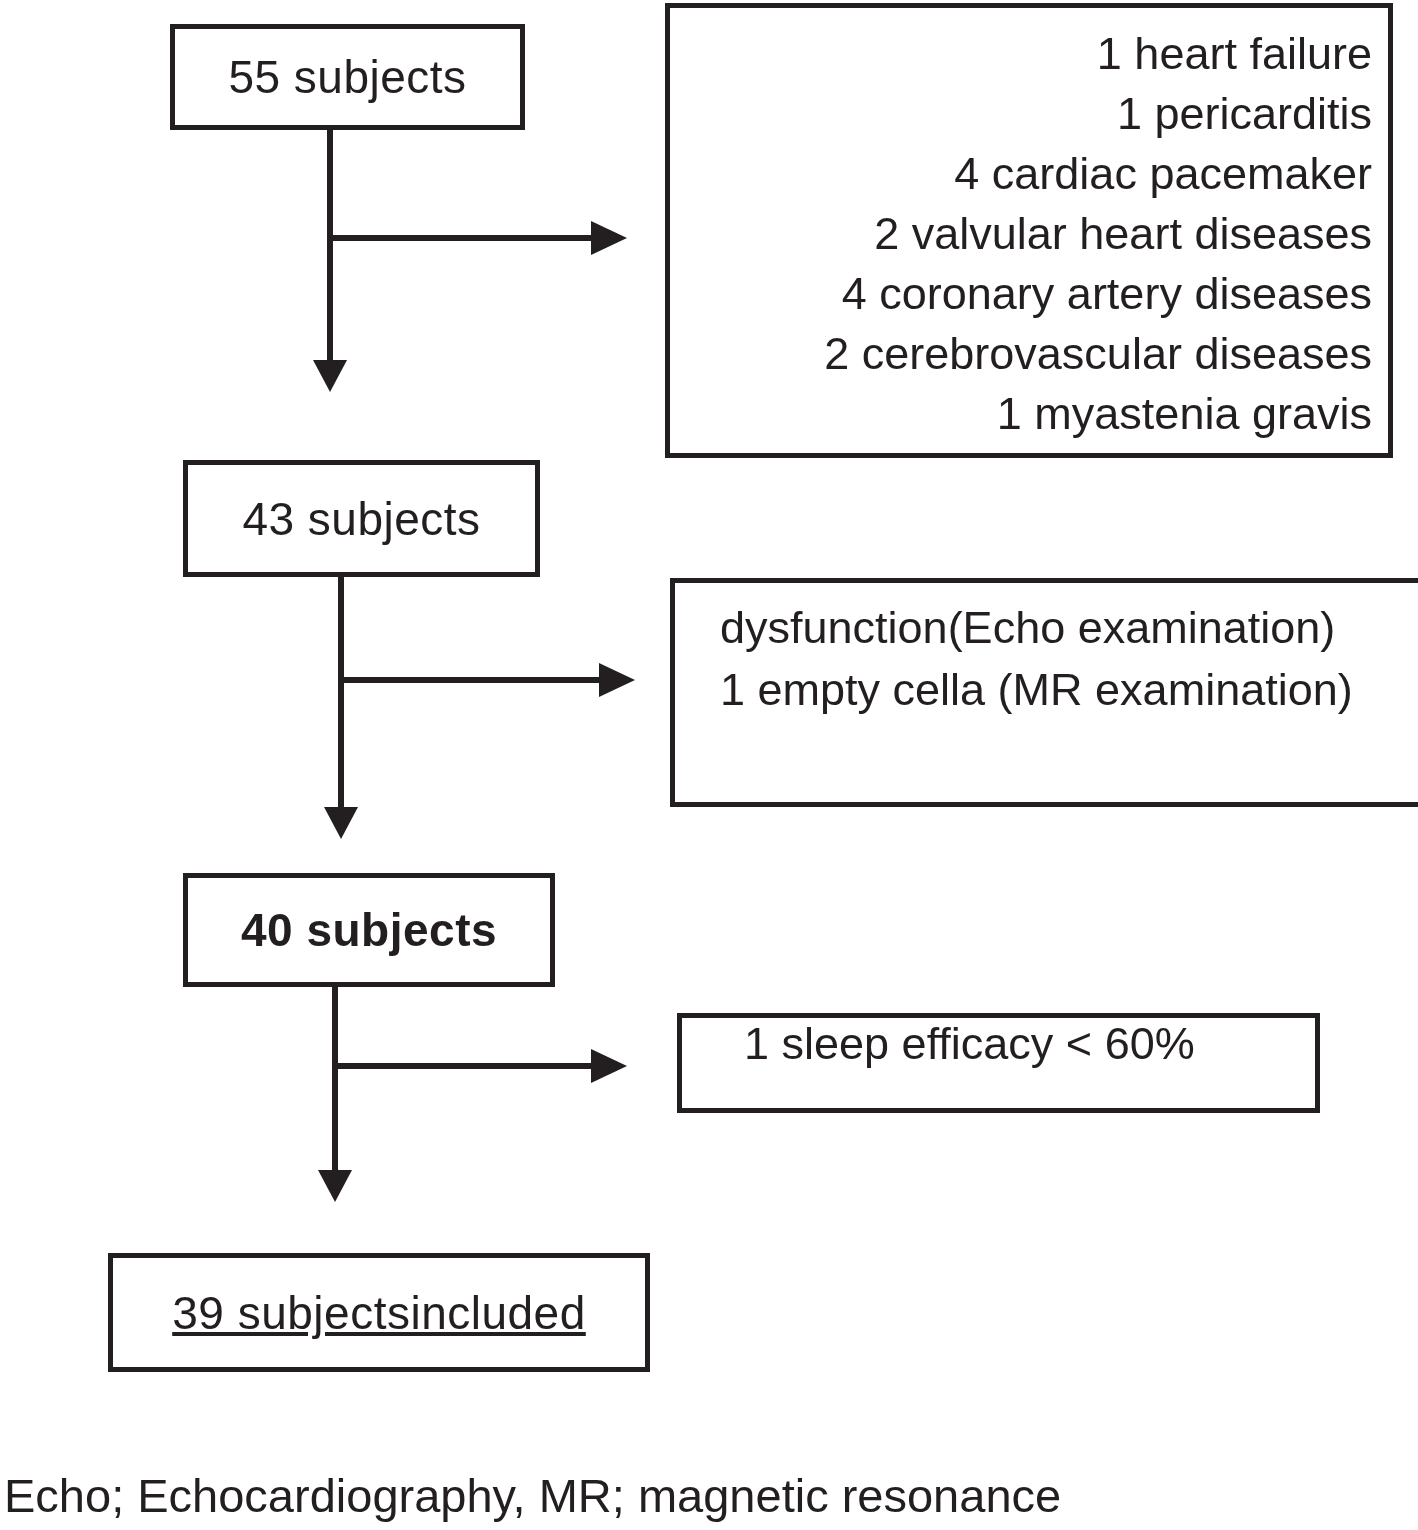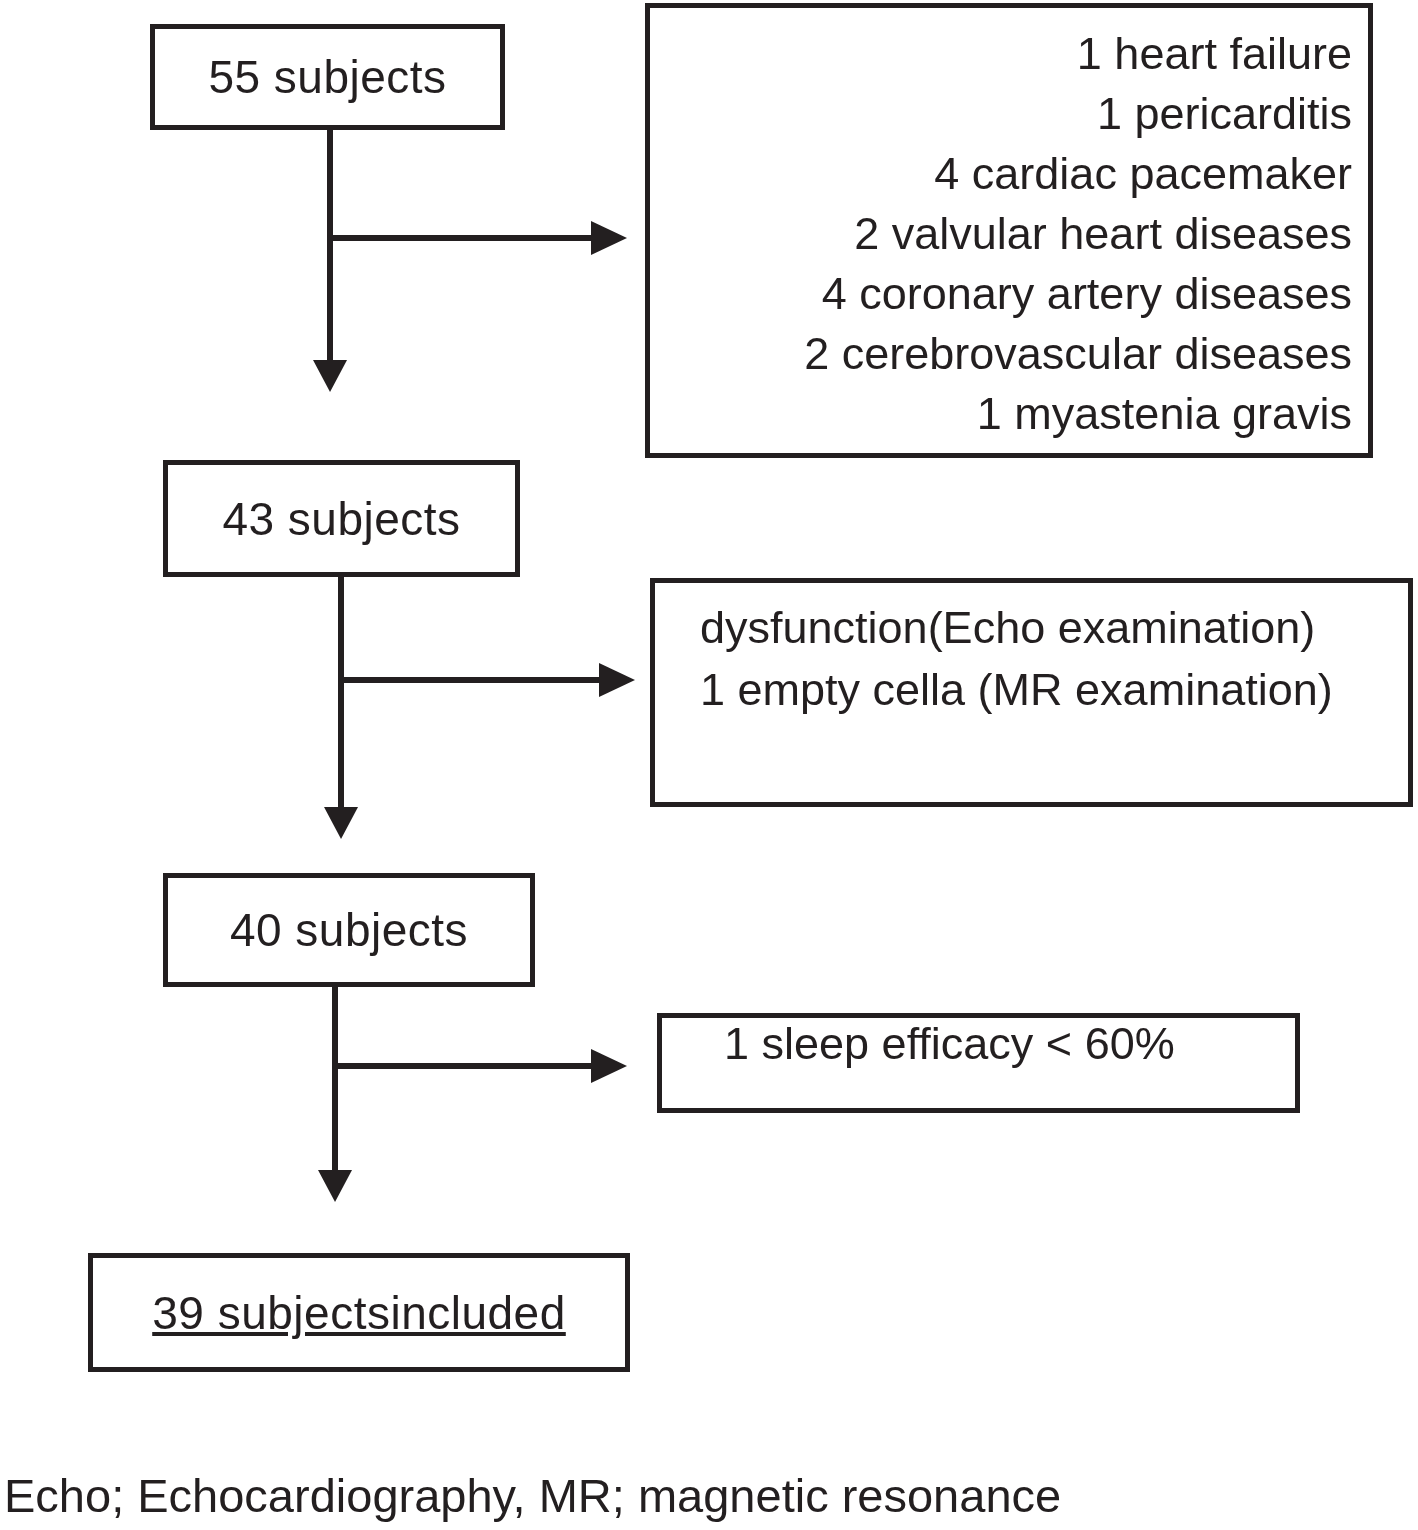--- a/index.html
+++ b/index.html
@@ -1,27 +1,27 @@
 <!DOCTYPE html>
 <html style="--ink: #231f20; --bg: #ffffff;"><head>
 <meta charset="utf-8">
 <style>
   :root { --ink:#231f20; --bg:#ffffff; }
   html,body { margin:0; padding:0; background:var(--bg); }
   body { font-family:"Liberation Sans", sans-serif; color:var(--ink); }
   .canvas { position:relative; width:1418px; height:1530px; background:var(--bg); overflow:hidden; }
 
-  .box { position:absolute; box-sizing:border-box; border:5px solid var(--ink); background:var(--bg); }
+  .box { position:absolute; box-sizing:border-box; border:5px solid var(--ink); background:var(--bg);margin-left:20px; }
   .node { display:flex; align-items:center; justify-content:center; font-size:46px; letter-spacing:0.5px; }
   .excl { font-size:45px; }
   .excl .xline { white-space:nowrap; }
 
   #b55 { left:150px; top:24px;   width:355px; height:106px; }
   #b43 { left:163px; top:460px;  width:357px; height:117px; }
-  #b40 { left:163px; top:873px;  width:372px; height:114px; }
+  #b40 { left:163px; top:873px;  width:372px; height:114px;font-weight:bold; }
   #b39 { left:88px;  top:1253px; width:542px; height:119px;text-decoration:underline; }
 
   #e1 { left:645px; top:3px;    width:728px; height:455px; padding:16px 16px 0 48px; }
   #e1 .xline { line-height:60px;text-align:right; }
   #e2 { left:650px; top:578px;  width:763px; height:229px; padding:14px 10px 0 45px; }
   #e2 .xline { line-height:62px; }
   #e3 { left:657px; top:1013px; width:643px; height:100px; display:flex; align-items:flex-start; padding-left:62px; }
 
   .vline { position:absolute; width:6px;  background:var(--ink); }
   .hline { position:absolute; height:6px; background:var(--ink); }

